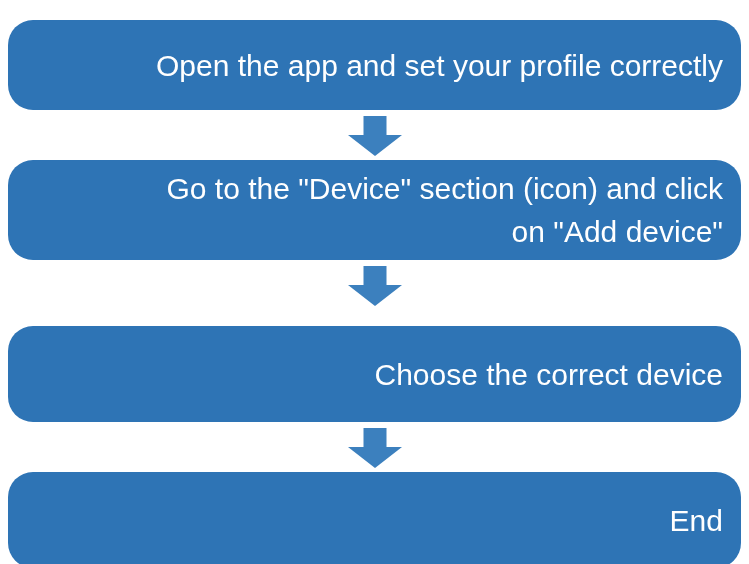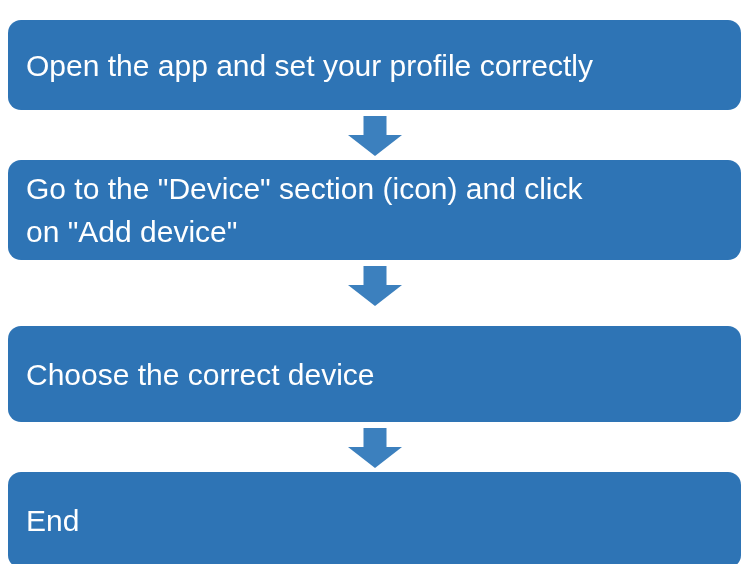--- a/index.html
+++ b/index.html
@@ -17,25 +17,25 @@
     width: 733px;
     margin: 20px 8px 0 8px;
     display: flex;
     flex-direction: column;
     align-items: center;
   }
   .step {
     box-sizing: border-box;
     width: 733px;
     background: var(--box-fill, #2E74B5);
-    border-radius: 13px;
+    border-radius: 25px;
     color: var(--text-color, #ffffff);
     display: flex;
     flex-direction: column;
-    align-items: flex-start;
+    align-items: flex-end;
     justify-content: center;
     text-align: center;
     font-size: 30px;
     line-height: 43px;
     padding: 0 18px;
   }
   .step.h1 { height: 90px; }
   .step.h2 { height: 100px; }
   .step.h3 { height: 96px; margin-top: 16px; }
   .step.h4 { height: 96px; }

